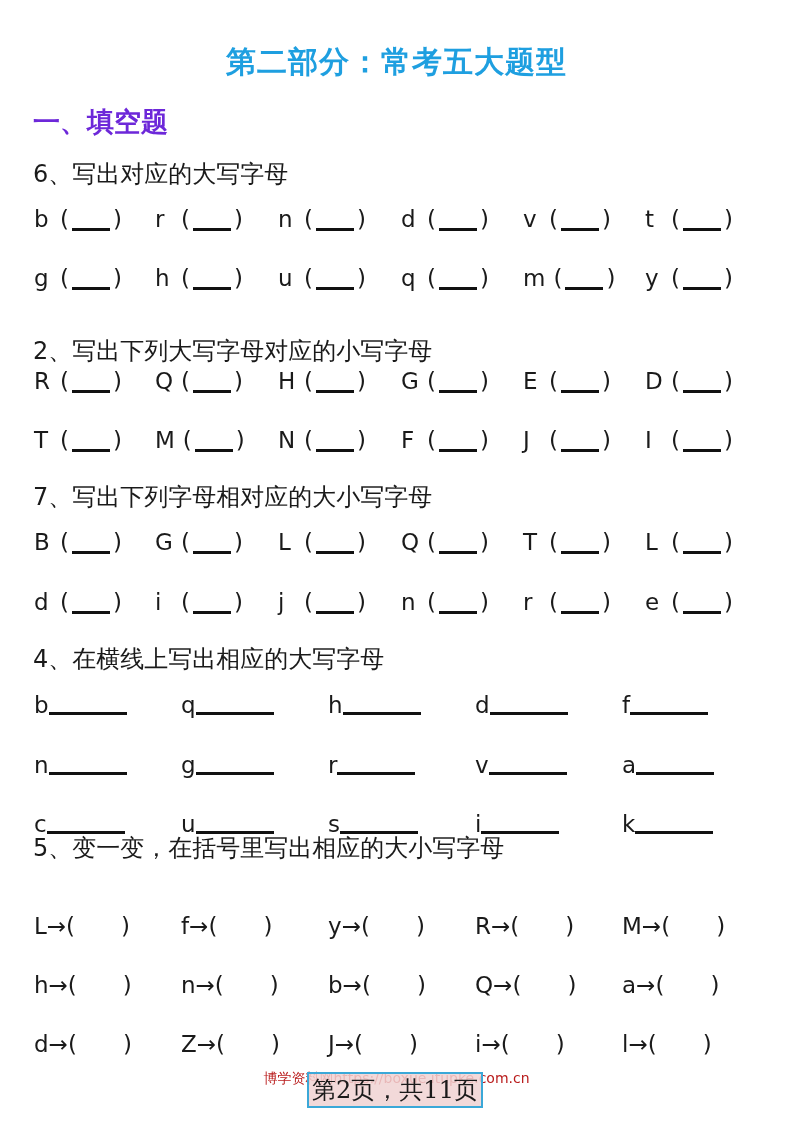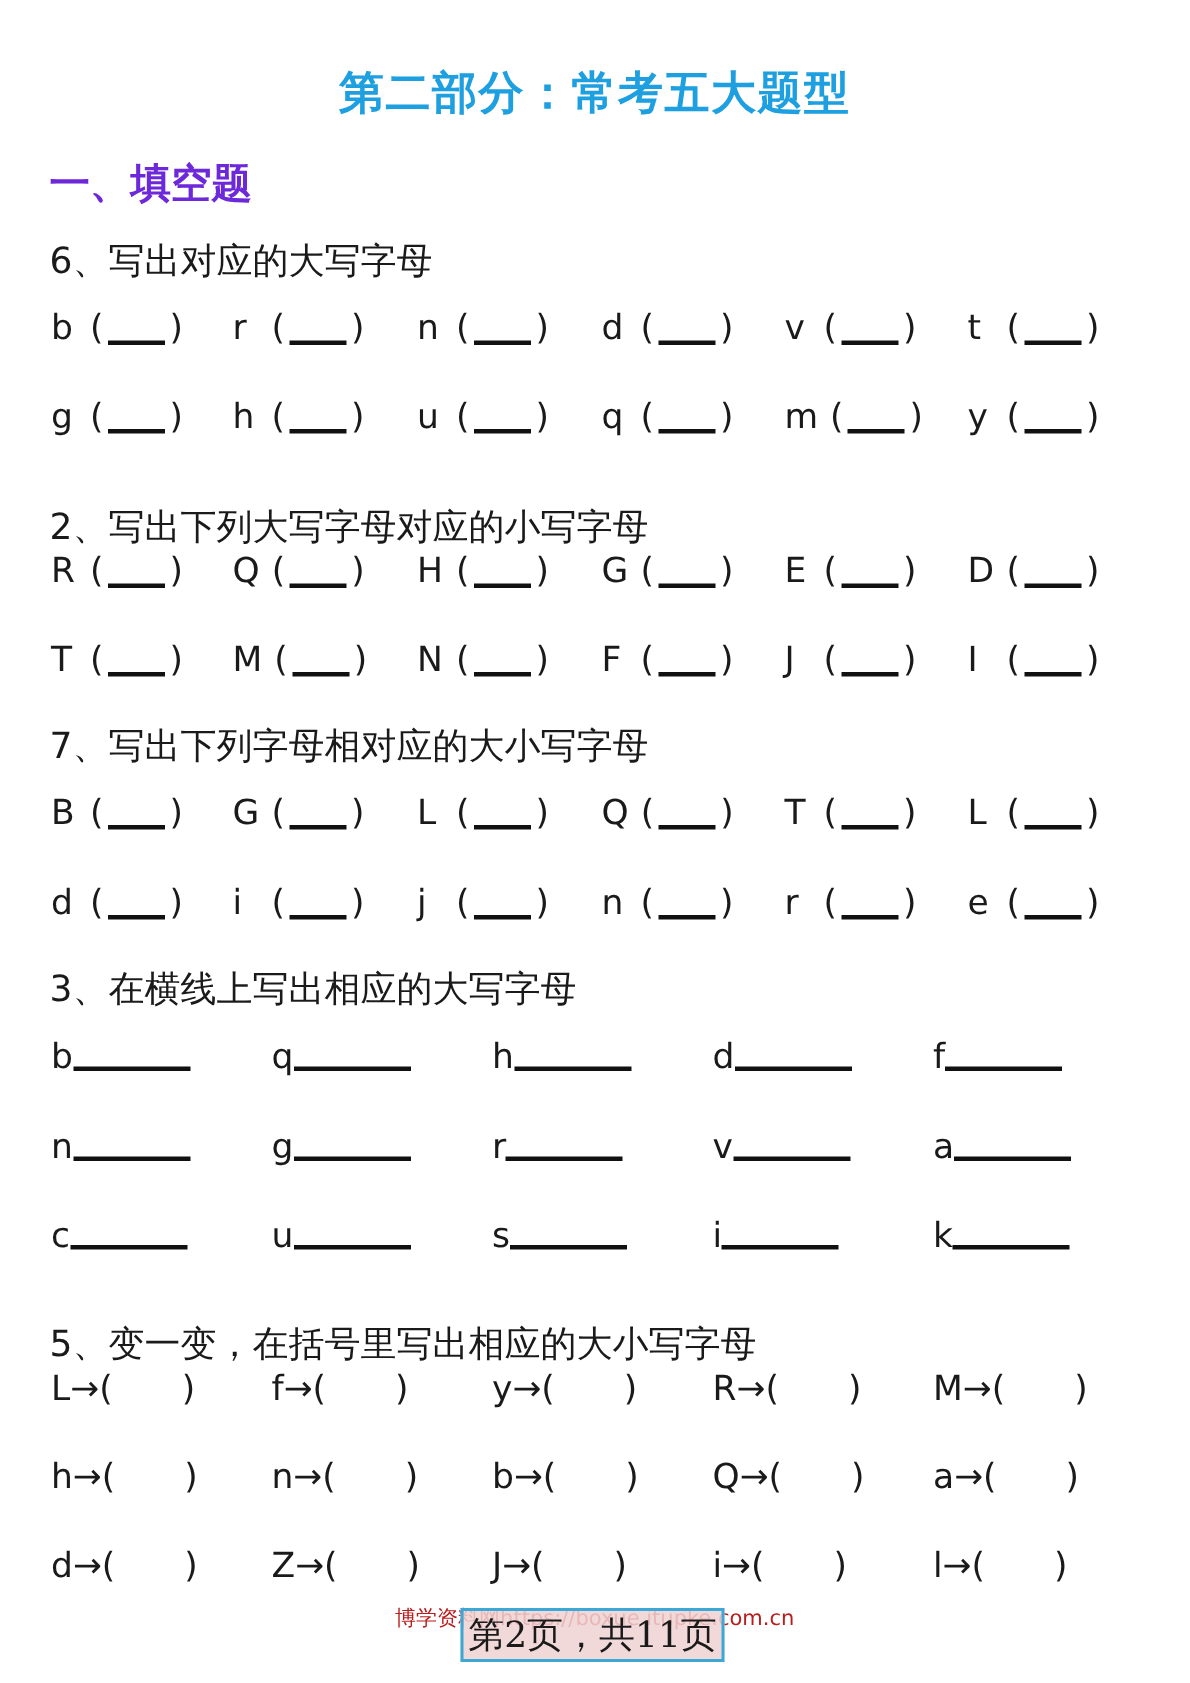--- a/index.html
+++ b/index.html
@@ -106,21 +106,21 @@
     <div class="row" style="top: 585px;">
       <div class="cell" style="left: 34px;"><span class="letter">d</span><span class="paren">(<span class="blank-short"></span>)</span></div>
       <div class="cell" style="left: 155px;"><span class="letter">i</span><span class="paren">(<span class="blank-short"></span>)</span></div>
       <div class="cell" style="left: 278px;"><span class="letter">j</span><span class="paren">(<span class="blank-short"></span>)</span></div>
       <div class="cell" style="left: 401px;"><span class="letter">n</span><span class="paren">(<span class="blank-short"></span>)</span></div>
       <div class="cell" style="left: 523px;"><span class="letter">r</span><span class="paren">(<span class="blank-short"></span>)</span></div>
       <div class="cell" style="left: 645px;"><span class="letter">e</span><span class="paren">(<span class="blank-short"></span>)</span></div>
     </div>
   </div>
 
-<div class="q-title" style="top:643px">3、在横线上写出相应的大写字母</div>
+<div class="q-title" style="top:643px">4、在横线上写出相应的大写字母</div>
 <div id="q4">
     <div class="row" style="top: 688px;">
       <div class="cell" style="left: 34px;"><span>b</span><span class="blank-long"></span></div>
       <div class="cell" style="left: 181px;"><span>q</span><span class="blank-long"></span></div>
       <div class="cell" style="left: 328px;"><span>h</span><span class="blank-long"></span></div>
       <div class="cell" style="left: 475px;"><span>d</span><span class="blank-long"></span></div>
       <div class="cell" style="left: 622px;"><span>f</span><span class="blank-long"></span></div>
     </div>
     <div class="row" style="top: 748px;">
       <div class="cell" style="left: 34px;"><span>n</span><span class="blank-long"></span></div>
@@ -131,21 +131,21 @@
     </div>
     <div class="row" style="top: 807px;">
       <div class="cell" style="left: 34px;"><span>c</span><span class="blank-long"></span></div>
       <div class="cell" style="left: 181px;"><span>u</span><span class="blank-long"></span></div>
       <div class="cell" style="left: 328px;"><span>s</span><span class="blank-long"></span></div>
       <div class="cell" style="left: 475px;"><span>i</span><span class="blank-long"></span></div>
       <div class="cell" style="left: 622px;"><span>k</span><span class="blank-long"></span></div>
     </div>
   </div>
 
-<div class="q-title" style="top:880px">5、变一变，在括号里写出相应的大小写字母</div>
+<div class="q-title" style="top:832px">5、变一变，在括号里写出相应的大小写字母</div>
 <div id="q5">
     <div class="row" style="top: 909px;">
       <div class="cell" style="left: 34px;"><span>L</span><span>→</span><span>(<span class="arrow-gap"></span>)</span></div>
       <div class="cell" style="left: 181px;"><span>f</span><span>→</span><span>(<span class="arrow-gap"></span>)</span></div>
       <div class="cell" style="left: 328px;"><span>y</span><span>→</span><span>(<span class="arrow-gap"></span>)</span></div>
       <div class="cell" style="left: 475px;"><span>R</span><span>→</span><span>(<span class="arrow-gap"></span>)</span></div>
       <div class="cell" style="left: 622px;"><span>M</span><span>→</span><span>(<span class="arrow-gap"></span>)</span></div>
     </div>
     <div class="row" style="top: 968px;">
       <div class="cell" style="left: 34px;"><span>h</span><span>→</span><span>(<span class="arrow-gap"></span>)</span></div>

